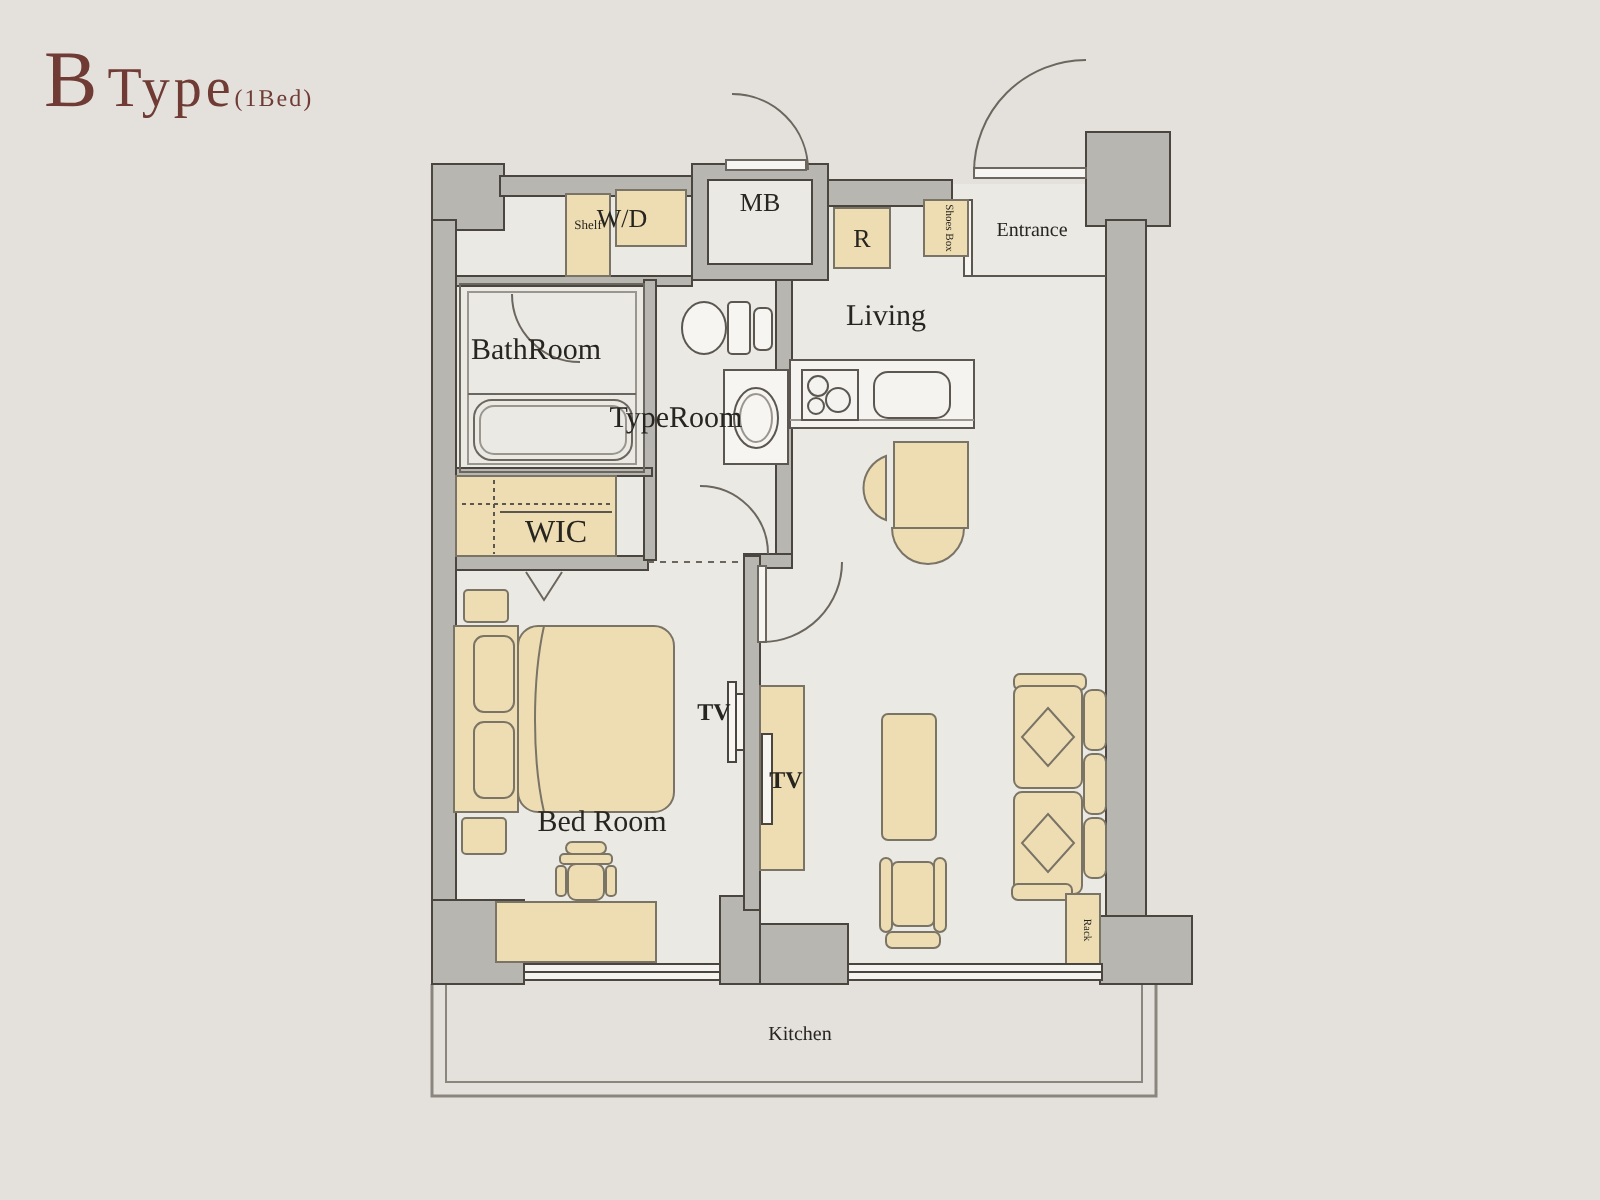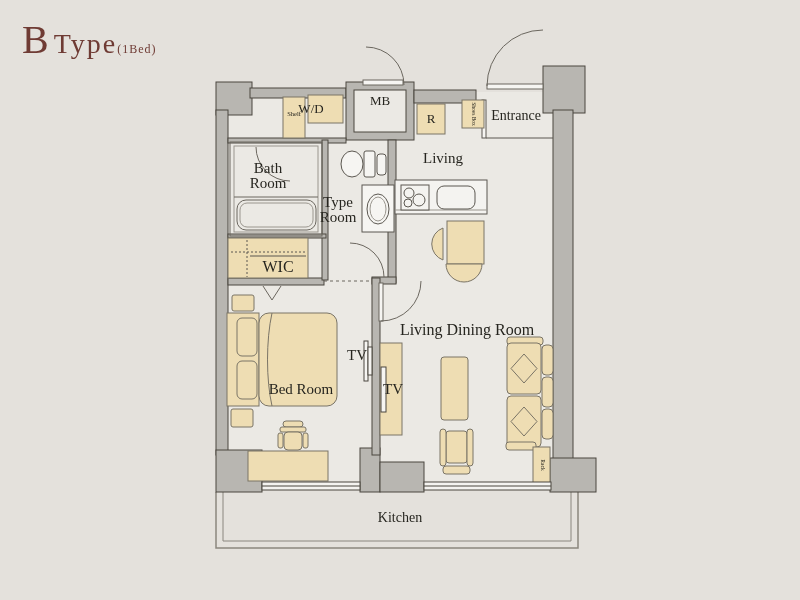--- a/index.html
+++ b/index.html
@@ -5,25 +5,25 @@
   html,body{margin:0;padding:0}
   .stage{position:relative;width:800px;height:600px;background:#e4e1dc;
          font-family:"Liberation Serif",serif;overflow:hidden}
   svg{position:absolute;left:0;top:0}
   .title{position:absolute;left:22px;top:16px;color:#6f3b34;display:flex;align-items:baseline;white-space:nowrap}
   .title .b{font-size:40px;letter-spacing:1px}
   .title .t{font-size:28px;letter-spacing:2px;margin-left:4px}
   .title .s{font-size:12px;letter-spacing:1px}
   .lbl{position:absolute;transform:translate(-50%,-50%);color:#26251f;
        white-space:nowrap;text-align:center;line-height:1.02}
-  .f15{font-size:15px}.f16{font-size:16px}.f14{font-size:14px}.f13{font-size:13px}
-  .f12{font-size:16px}.f10{font-size:15px;font-weight:normal}.f7{font-size:6.5px}
+  .f15{font-size:15px}.f16{font-size:16px}.f14{font-size:10px}.f13{font-size:13px}
+  .f12{font-size:16px}.f10{font-size:12px;font-weight:bold}.f7{font-size:6.5px}
   .vert{writing-mode:vertical-rl;font-size:5.5px;letter-spacing:0;line-height:1;
         transform:translate(-50%,-50%)}
-  .two{display:flex;flex-direction:column}
+  .two{display:flex;flex-direction:row}
 </style>
 </head>
 <body>
 
 <div class="stage">
 
   <svg width="800" height="600" viewBox="0 0 800 600">
 
     <rect x="228" y="92" width="325" height="392" fill="#ebe9e4"></rect>
 
@@ -177,22 +177,21 @@
   <div class="lbl f15 two" style="left:268px;top:176px">
     <span>Bath</span>
     <span>Room</span>
   </div>
   <div class="lbl f15 two" style="left:338px;top:210px">
     <span>Type</span>
     <span>Room</span>
   </div>
   <div class="lbl f15" style="left:443px;top:159px">Living</div>
   <div class="lbl f14" style="left:516px;top:116px">Entrance</div>
-  <div class="lbl f16" style="left:467px;top:330px">Living Dining Room</div>
-  <div class="lbl f15" style="left:301px;top:390px">Bed Room</div>
+  <div class="lbl f15" style="left:301px;top:412px">Bed Room</div>
   <div class="lbl f12" style="left:278px;top:267px">WIC</div>
   <div class="lbl f14" style="left:400px;top:518px">Kitchen</div>
 
   <div class="lbl f7" style="left:294px;top:114px">Shelf</div>
   <div class="lbl f13" style="left:311px;top:109px">W/D</div>
   <div class="lbl f13" style="left:380px;top:101px">MB</div>
   <div class="lbl f13" style="left:431px;top:119px">R</div>
   <div class="lbl vert" style="left:473px;top:114px">Shoes Box</div>
   <div class="lbl f10" style="left:357px;top:356px">TV</div>
   <div class="lbl f10" style="left:393px;top:390px">TV</div>

